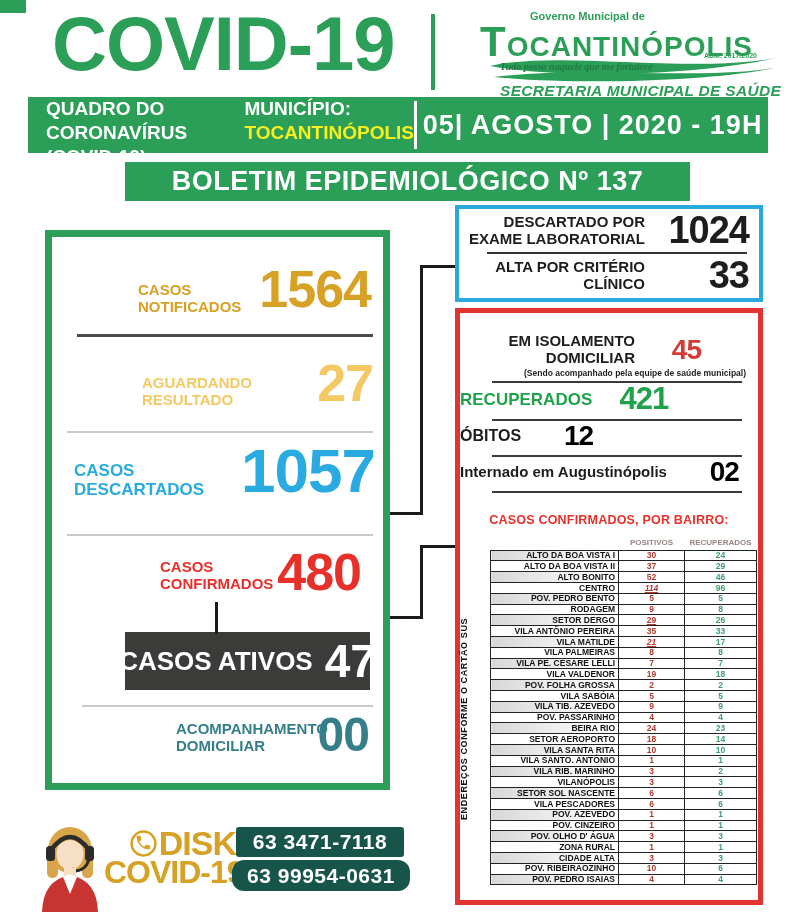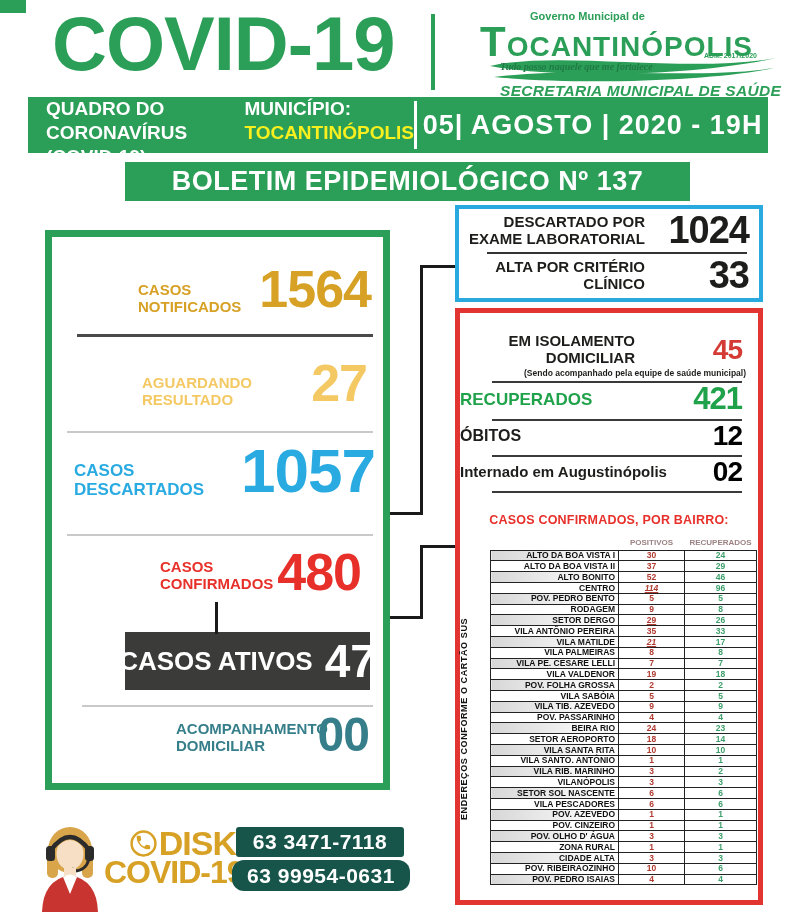--- a/index.html
+++ b/index.html
@@ -46,21 +46,21 @@
   .bulletin-band{position:absolute;left:125px;top:162px;width:565px;height:39px;background:var(--green);color:#fff;font-size:27px;font-weight:bold;display:flex;align-items:center;justify-content:center;letter-spacing:.5px;}
 
   
   .green-box{position:absolute;left:45px;top:230px;width:345px;height:560px;border:7px solid var(--green);background:#fff;}
   .gb-label{position:absolute;font-weight:bold;line-height:1.12;}
   .gb-num{position:absolute;font-weight:bold;letter-spacing:-1px;text-align:center;}
   .lbl-notificados{left:86px;top:45px;width:125px;font-size:15px;color:var(--gold);}
   .num-notificados{right:12px;top:22px;font-size:52px;color:var(--gold);}
   .div1{position:absolute;left:25px;right:10px;top:97px;height:3px;background:#4a4a4a;}
   .lbl-aguardando{left:90px;top:138px;width:125px;font-size:15px;color:var(--goldlight);}
-  .num-aguardando{right:16px;top:116px;font-size:52px;color:var(--goldlight);}
+  .num-aguardando{right:10px;top:116px;font-size:52px;color:var(--goldlight);}
   .div2{position:absolute;left:15px;right:10px;top:194px;height:2px;background:#c9c9c9;}
   .lbl-descartados{left:22px;top:224px;width:150px;font-size:17px;color:var(--blue);}
   .num-descartados{right:8px;top:198px;font-size:62px;color:var(--blue);}
   .div3{position:absolute;left:15px;right:10px;top:297px;height:2px;background:#c9c9c9;}
   .lbl-confirmados{left:108px;top:322px;width:125px;font-size:15px;color:var(--red);}
   .num-confirmados{right:22px;top:305px;font-size:52px;color:var(--red);}
   .div4{position:absolute;left:30px;right:10px;top:468px;height:2px;background:#c9c9c9;}
   .lbl-acompanhamento{left:124px;top:484px;width:150px;font-size:15px;color:var(--teal);}
   .num-acompanhamento{right:14px;top:470px;font-size:48px;color:var(--teal);}
 
@@ -80,21 +80,21 @@
 
   
   .blue-box{position:absolute;left:455px;top:205px;width:308px;height:97px;border:4px solid var(--blueborder);background:#fff;}
   .bb-row{display:flex;align-items:center;justify-content:flex-end;gap:12px;height:43px;padding-right:10px;}
   .bb-label{width:185px;text-align:right;font-size:15px;font-weight:bold;color:#1d1d1b;line-height:1.1;}
   .bb-num{width:92px;text-align:right;font-size:38px;font-weight:bold;color:#1d1d1b;letter-spacing:-1px;}
   .bb-div{height:2px;background:#333;margin:0 12px 0 28px;}
 
   
   .red-box{position:absolute;left:455px;top:308px;width:308px;height:597px;border:5px solid var(--redborder);background:#fff;}
-  .rb-row{display:flex;align-items:center;justify-content:space-between;gap:14px;padding-right:16px;}
+  .rb-row{display:flex;align-items:center;justify-content:flex-start;gap:14px;padding-right:16px;}
   .rb-label{text-align:right;font-weight:bold;color:#1d1d1b;line-height:1.12;}
   .rb-num{text-align:right;font-weight:bold;letter-spacing:-1px;}
   .rb-iso{margin-top:20px;}
   .rb-iso .rb-label{width:175px;font-size:15px;}
   .rb-iso .rb-num{width:52px;font-size:28px;color:#d43b35;}
   .rb-note{text-align:right;padding-right:12px;font-size:8.5px;font-weight:bold;color:#1d1d1b;margin-top:1px;}
   .rb-div{height:2px;background:#3a3a3a;margin:3px 16px 0 32px;}
   .rb-rec{height:33px;}
   .rb-rec .rb-label{font-size:17px;color:#1fa24a;}
   .rb-rec .rb-num{width:62px;font-size:31px;color:#1fa24a;}

